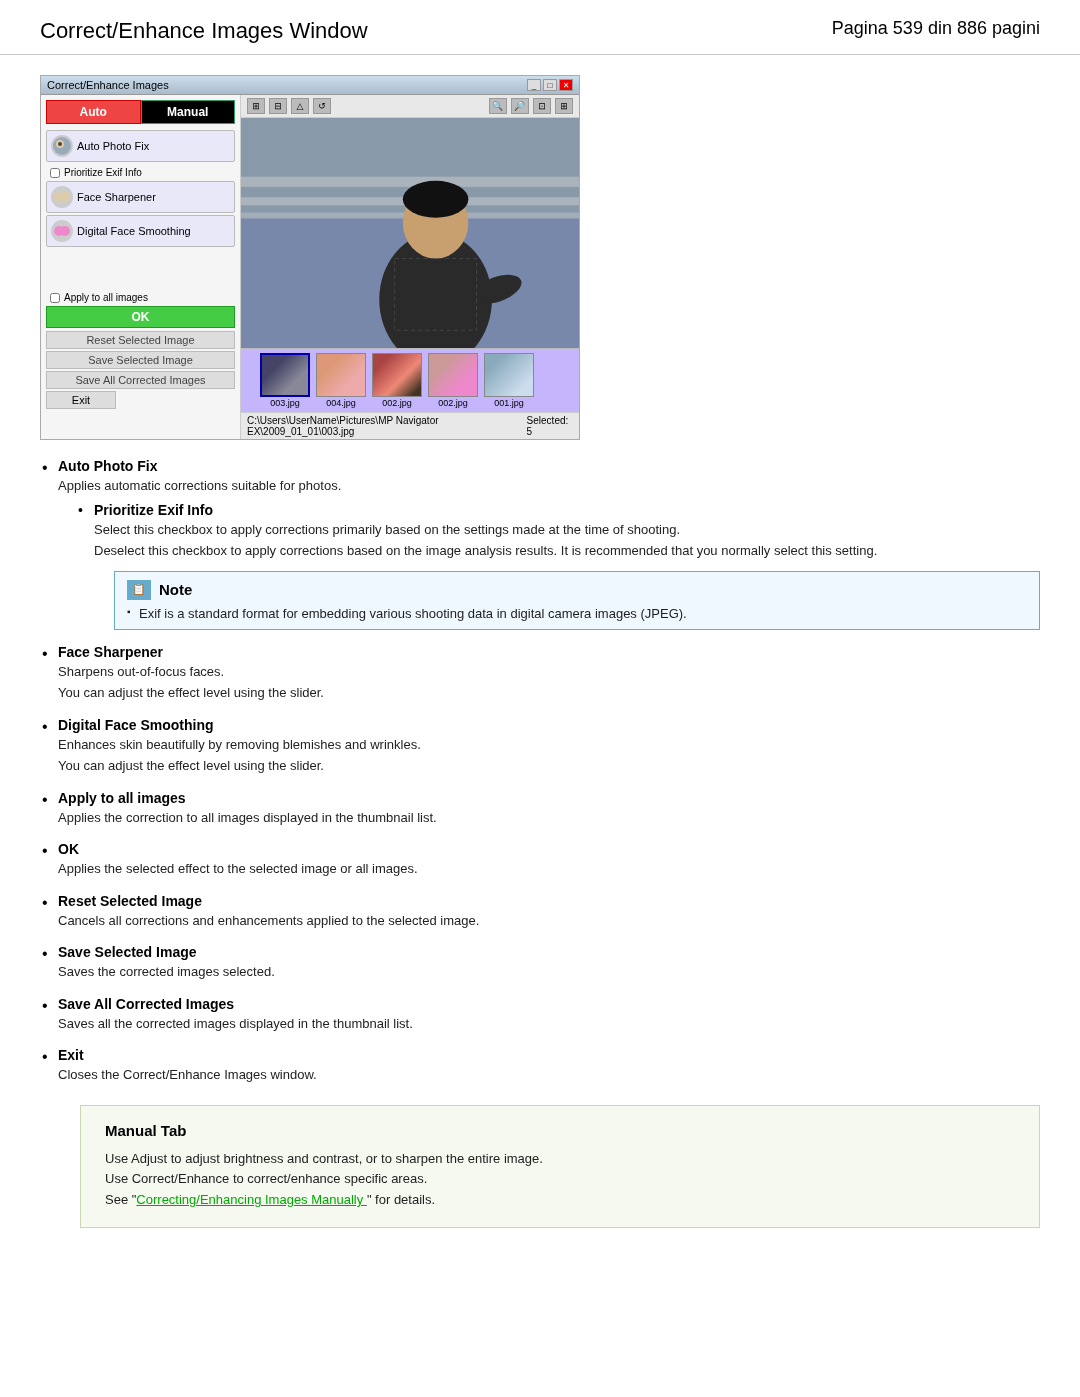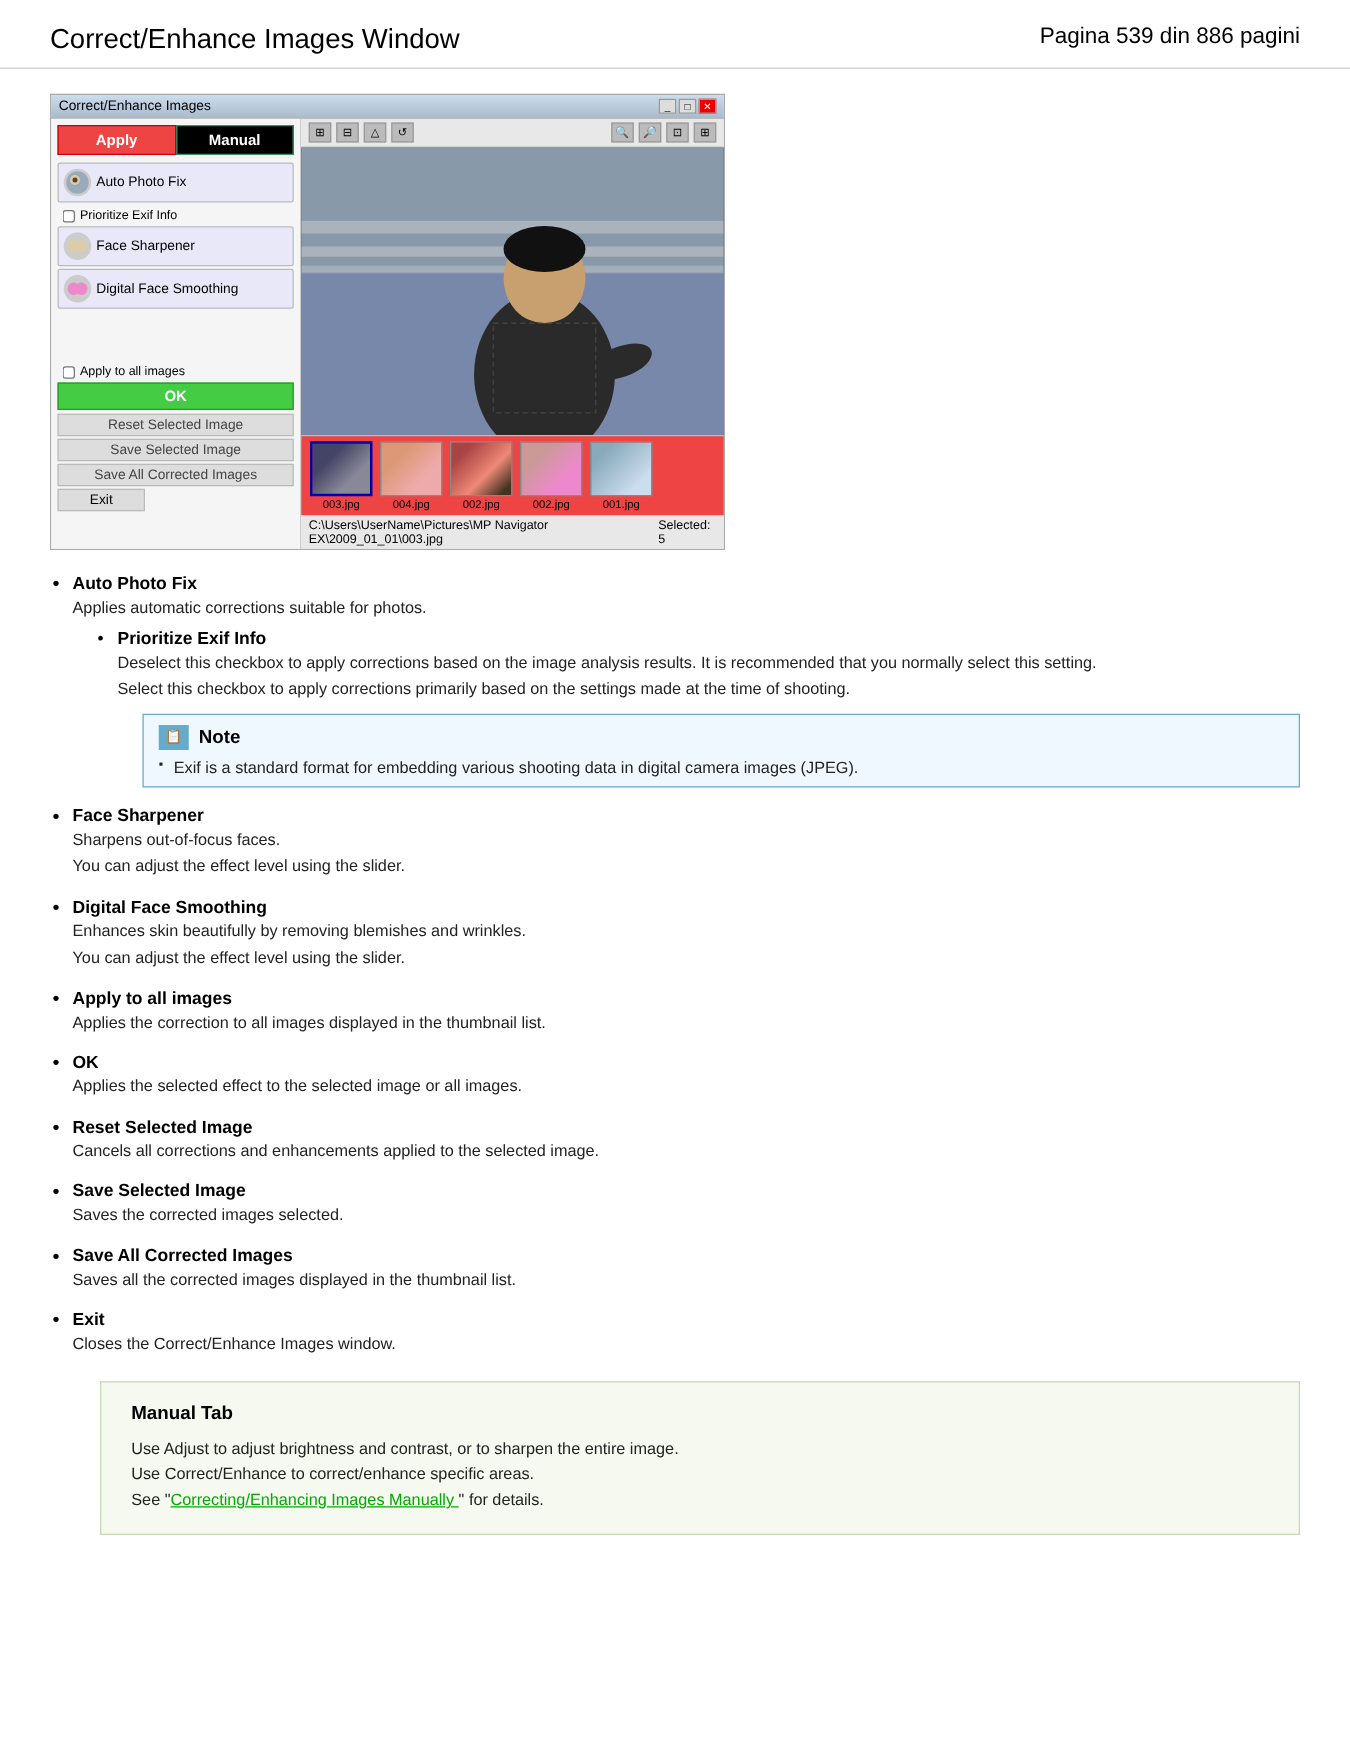--- a/index.html
+++ b/index.html
@@ -182,23 +182,23 @@
       background: #555;
       min-height: 200px;
       display: flex;
       align-items: center;
       justify-content: center;
       position: relative;
       overflow: hidden;
     }
 
     .thumbnail-strip {
-      background: #ef4444;
+      background: #c4b5fd;
       border-top: 1px solid #bbb;
-      padding: 4px 6px;
+      padding: 4px 18px;
       display: flex;
       gap: 4px;
       align-items: flex-start;
     }
     .thumb {
       width: 52px;
       display: flex;
       flex-direction: column;
       align-items: center;
     }
@@ -351,21 +351,21 @@
       <div class="window-controls">
         <div class="win-btn">_</div>
         <div class="win-btn">□</div>
         <div class="win-btn close">✕</div>
       </div>
     </div>
     <div class="window-body">
 
       <div class="left-panel">
         <div class="tab-row">
-          <div class="tab-btn active-auto">Apply</div>
+          <div class="tab-btn active-auto">Auto</div>
           <div class="tab-btn active-manual">Manual</div>
         </div>
         <div class="feature-row">
           <div class="feature-icon">
             <svg width="20" height="20" viewBox="0 0 20 20">
                 <circle cx="10" cy="10" r="9" fill="#9ab"></circle>
                 <circle cx="8" cy="8" r="4" fill="#dca"></circle>
                 <circle cx="8" cy="8" r="2" fill="#543"></circle>
               </svg>
           </div>
@@ -470,22 +470,22 @@
   </div>
 
   <ul class="doc-list">
 
     <li>
       <span class="item-title">Auto Photo Fix</span>
       <div class="item-desc">Applies automatic corrections suitable for photos.</div>
       <ul class="sub-list">
         <li>
           <span class="item-title">Prioritize Exif Info</span>
+          <div class="item-desc">Select this checkbox to apply corrections primarily based on the settings made at the time of shooting.</div>
           <div class="item-desc">Deselect this checkbox to apply corrections based on the image analysis results. It is recommended that you normally select this setting.</div>
-          <div class="item-desc">Select this checkbox to apply corrections primarily based on the settings made at the time of shooting.</div>
           
           <div class="note-box">
             <div class="note-header">
               <div class="note-icon">📋</div>
               <span class="note-title">Note</span>
             </div>
             <div class="note-item">Exif is a standard format for embedding various shooting data in digital camera images (JPEG).</div>
           </div>
         </li>
       </ul>

